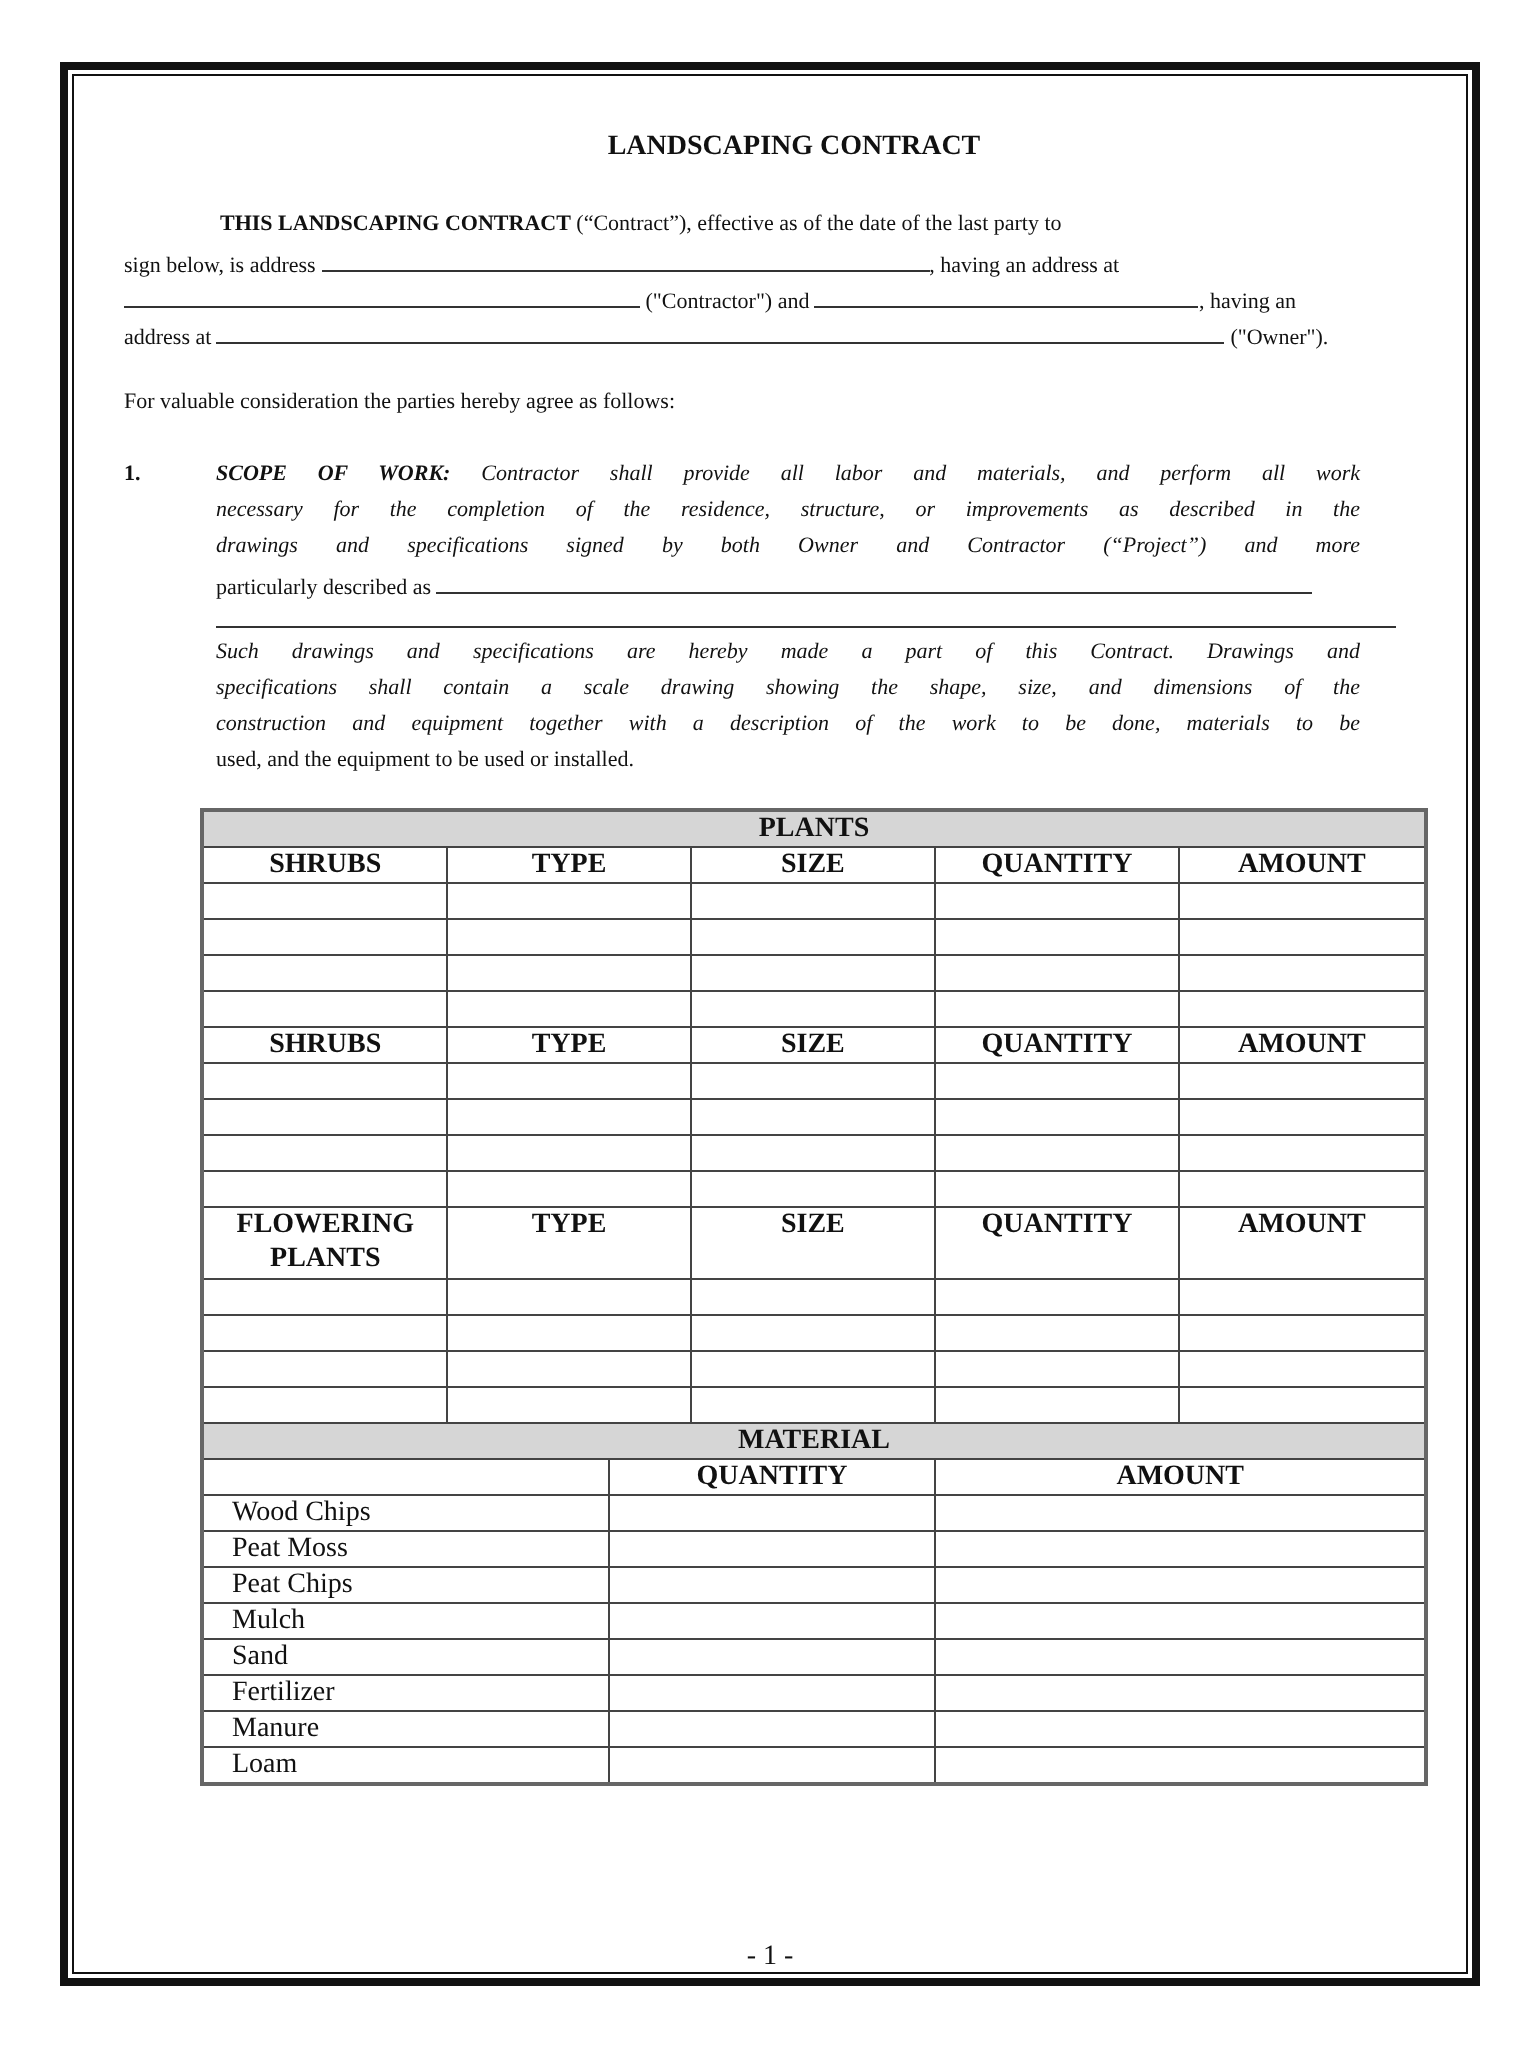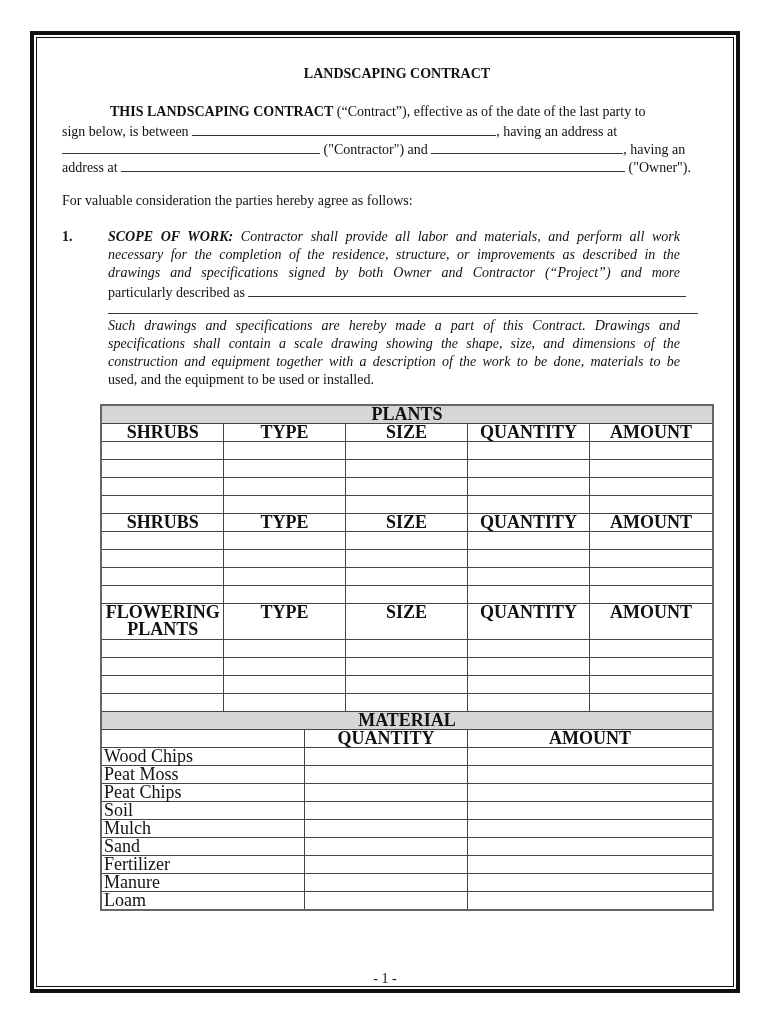--- a/index.html
+++ b/index.html
@@ -4,44 +4,44 @@
 <style>
   html, body { margin: 0; padding: 0; background: #ffffff; }
   body { width: 770px; height: 1024px; position: relative; overflow: hidden;
          font-family: "Liberation Serif", serif; color: #111; }
   .frame-outer { position: absolute; left: 30px; top: 31px; width: 710px; height: 962px;
                  box-sizing: border-box; border: 4px solid #111; }
   .frame-inner { position: absolute; left: 2px; top: 2px; right: 2px; bottom: 2px;
                  border: 1px solid #111; }
   .abs { position: absolute; }
   .title { left: 0; width: 770px; top: 66px; text-align: center; font-weight: bold; font-size: 14px; margin-left: 12px; }
-  .p { font-size: 14px; line-height: 18px; white-space: nowrap; }
+  .p { font-size: 11px; line-height: 18px; white-space: nowrap; }
   .ul { display: inline-block; border-bottom: 1px solid #333; height: 14px; vertical-align: baseline; }
   .b { font-weight: bold; }
   .just { text-align: justify; text-align-last: justify; white-space: normal; font-style: italic; }
   table.plants { position: absolute; left: 100px; top: 404px; width: 614px;
-                 border-collapse: collapse; font-size: 18px; border: 2px solid #666; }
+                 border-collapse: collapse; font-size: 14px; border: 2px solid #666; }
   table.plants td { border: 1px solid #444; height: 17px; padding: 0; text-align: center;
                     font-weight: bold; line-height: 17px; }
   table.plants td.band { background: #d6d6d6; }
   table.plants td.tall { height: 35px; vertical-align: top; }
-  table.plants td.mat { text-align: left; font-weight: normal; padding-left: 2px; }
+  table.plants td.mat { text-align: left; font-weight: normal; padding-left: 14px; }
   .pagenum { left: 0; width: 770px; top: 971px; text-align: center; font-size: 14px; }
 </style>
 </head>
 <body>
 
 <div class="frame-outer">
     <div class="frame-inner"></div>
   </div>
 
 <div class="abs title">LANDSCAPING CONTRACT</div>
 
 <div class="abs p" style="left:110px; top:103px;"><span class="b">THIS LANDSCAPING CONTRACT</span><span> (“Contract”), effective as of the date of the last party to</span></div>
-<div class="abs p" style="left:62px; top:121px;"><span>sign below, is between </span><span class="ul" style="width:304px;"></span><span>, having an address at</span></div>
+<div class="abs p" style="left:62px; top:121px;"><span>sign below, is address </span><span class="ul" style="width:304px;"></span><span>, having an address at</span></div>
 <div class="abs p" style="left:62px; top:139px;"><span class="ul" style="width:258px;"></span><span> ("Contractor") and </span><span class="ul" style="width:192px;"></span><span>, having an</span></div>
 <div class="abs p" style="left:62px; top:157px;"><span>address at </span><span class="ul" style="width:504px;"></span><span> ("Owner").</span></div>
 
 <div class="abs p" style="left:62px; top:192px;">For valuable consideration the parties hereby agree as follows:</div>
 
 <div class="abs p b" style="left:62px; top:228px;">1.</div>
 <div class="abs p just" style="left:108px; top:228px; width:572px;"><span class="b">SCOPE OF WORK:</span><span> Contractor shall provide all labor and materials, and perform all work</span></div>
 <div class="abs p just" style="left:108px; top:246px; width:572px;">necessary for the completion of the residence, structure, or improvements as described in the</div>
 <div class="abs p just" style="left:108px; top:264px; width:572px;">drawings and specifications signed by both Owner and Contractor (“Project”) and more</div>
 <div class="abs p" style="left:108px; top:282px;"><span>particularly described as </span><span class="ul" style="width:438px;"></span></div>
@@ -191,25 +191,20 @@
         <td colspan="2" class="mat">Peat Moss</td>
         <td colspan="3"></td>
         <td colspan="2"></td>
       </tr>
   <tr>
         <td colspan="2" class="mat">Peat Chips</td>
         <td colspan="3"></td>
         <td colspan="2"></td>
       </tr>
   <tr>
-        <td colspan="2" class="mat">Soil</td>
-        <td colspan="3"></td>
-        <td colspan="2"></td>
-      </tr>
-  <tr>
         <td colspan="2" class="mat">Mulch</td>
         <td colspan="3"></td>
         <td colspan="2"></td>
       </tr>
   <tr>
         <td colspan="2" class="mat">Sand</td>
         <td colspan="3"></td>
         <td colspan="2"></td>
       </tr>
   <tr>

